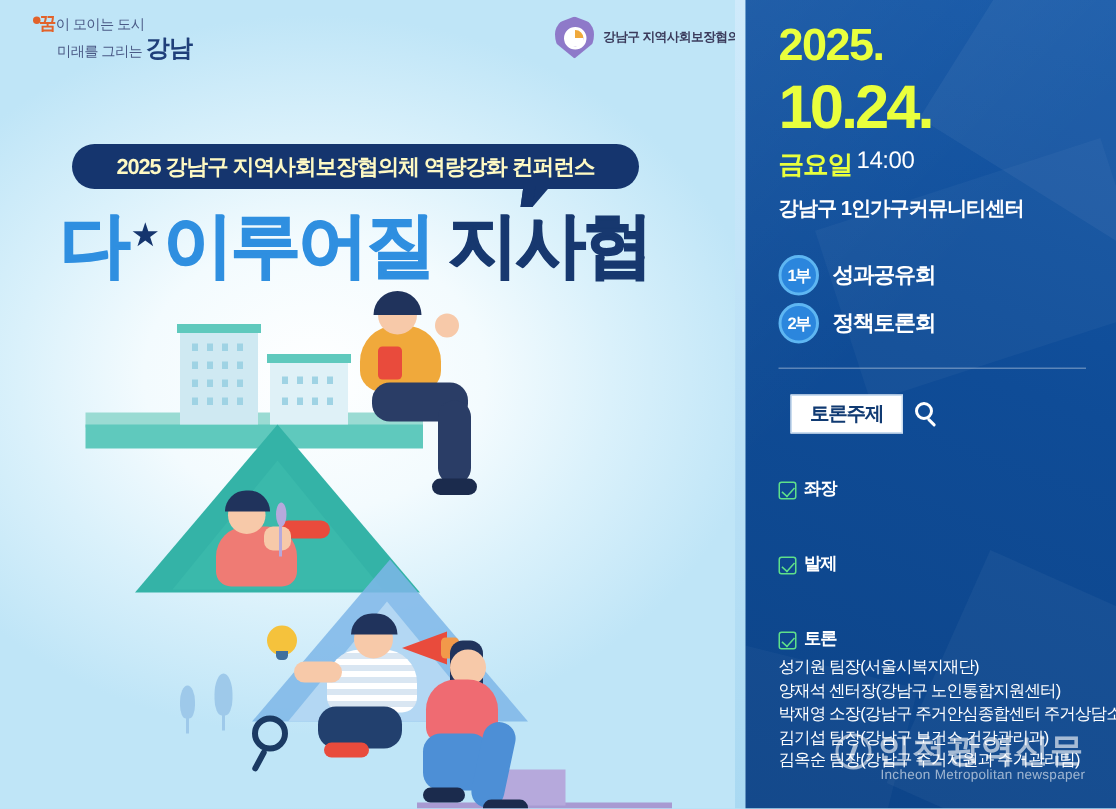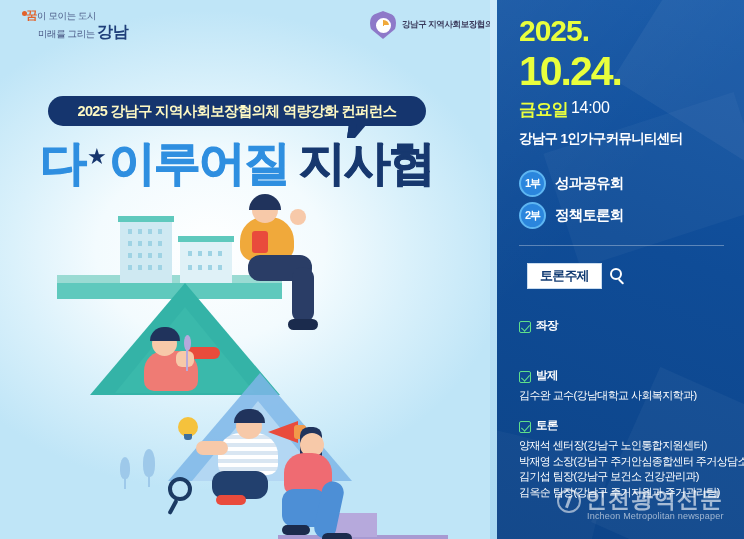--- a/index.html
+++ b/index.html
@@ -333,28 +333,28 @@
         <div class="chk"></div>
         <span>좌장</span>
       </div>
     </div>
 
     <div class="sec sec-balje">
       <div class="sec-title">
         <div class="chk"></div>
         <span>발제</span>
       </div>
-      <div class="sec-line">김수완 교수(강남대학교 사회복지학과)</div>
     </div>
 
     <div class="sec sec-toron">
       <div class="sec-title">
         <div class="chk"></div>
         <span>토론</span>
       </div>
+      <div class="sec-line">성기원 팀장(서울시복지재단)</div>
       <div class="sec-line">양재석 센터장(강남구 노인통합지원센터)</div>
       <div class="sec-line">박재영 소장(강남구 주거안심종합센터 주거상담소)</div>
       <div class="sec-line">김기섭 팀장(강남구 보건소 건강관리과)</div>
       <div class="sec-line">김옥순 팀장(강남구 주거지원과 주거관리팀)</div>
     </div>
   </div>
 
   <div class="wm">
     <div class="pen"></div>
     <div class="kr">인천광역신문</div>

